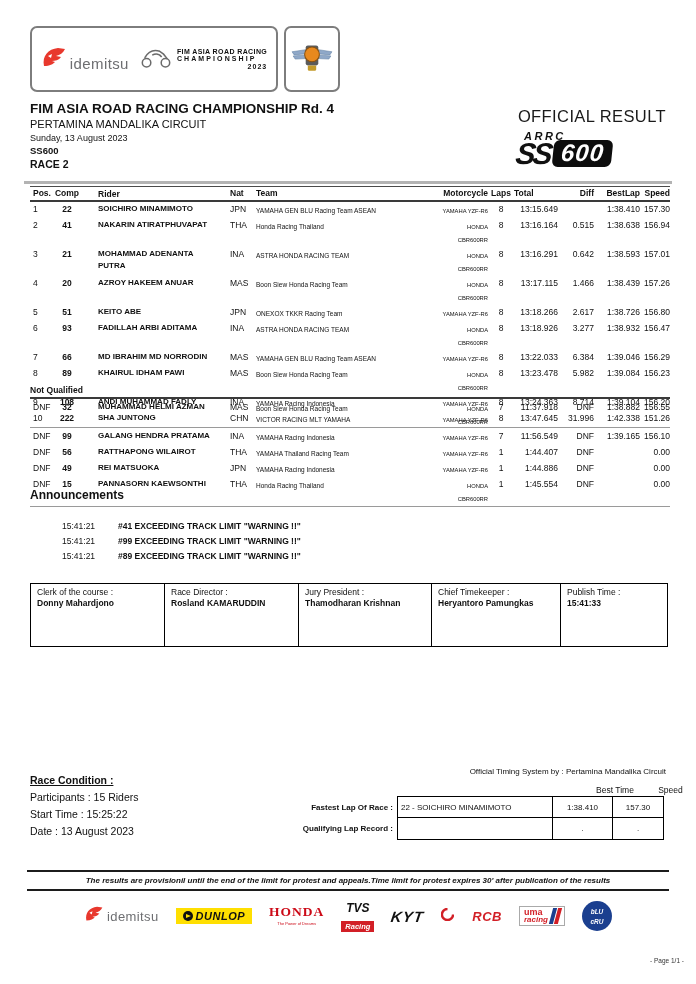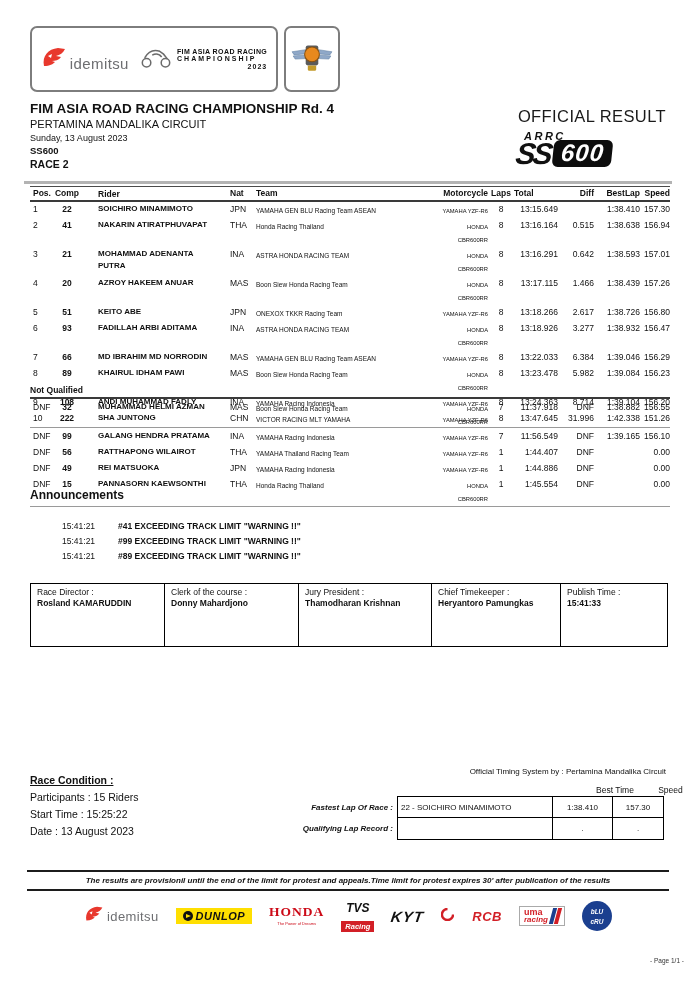--- a/index.html
+++ b/index.html
@@ -75,21 +75,21 @@
 
   
   .race-cond { position:absolute; left:30px; top:772px; font-size:10.5px; line-height:17px; }
   .rc-title { font-weight:bold; text-decoration:underline; }
 
   
   .timing-sys { position:absolute; right:30px; top:767px; font-size:8px; }
   .fl-headers { position:absolute; left:585px; top:785px; width:111px; display:grid; grid-template-columns:60px 51px; }
   .fl-headers span { font-size:8.5px; text-align:center; }
   .fl-grid { position:absolute; left:240px; top:796px; display:grid; grid-template-columns:158px 155px 60px 51px; grid-auto-rows:22px; }
-  .fl-label { font-size:8px; font-weight:bold; font-style:italic; text-align:right; padding-right:5px; align-self:center; }
+  .fl-label { font-size:8px; font-weight:bold; text-align:right; padding-right:5px; align-self:center; }
   .fl-cell { border:1px solid #000; margin-left:-1px; display:flex; align-items:center; font-size:8px; padding-left:3px; }
   .fl-cell.center { justify-content:center; padding-left:0; }
   .fl-grid .r2 { margin-top:-1px; }
 
   
   .disclaimer { position:absolute; left:27px; top:870px; width:642px; border-top:2px solid #1c1c1c; border-bottom:2px solid #1c1c1c; text-align:center; font-size:8px; font-weight:bold; font-style:italic; padding:4px 0; }
   .sponsor-row { position:absolute; left:30px; width:636px; display:flex; align-items:center; justify-content:center; }
   .sp1 { top:898px; height:36px; gap:17px; }
   .sp2 { top:988px; height:36px; gap:4px; }
   .page-num { position:absolute; right:12px; top:957px; font-size:6.5px; color:#333; }
@@ -428,26 +428,26 @@
   </div>
         <div class="ann-row">
     <span class="ann-time">15:41:21</span>
     <span class="ann-msg">#89 EXCEEDING TRACK LIMIT "WARNING !!"</span>
   </div>
       </div>
   </div>
 
   <div class="officials">
       <div class="off-cell">
+    <div class="off-label">Clerk of the course :</div>
+    <div class="off-value">Donny Mahardjono</div>
+  </div>
+      <div class="off-cell">
     <div class="off-label">Race Director :</div>
     <div class="off-value">Rosland KAMARUDDIN</div>
-  </div>
-      <div class="off-cell">
-    <div class="off-label">Clerk of the course :</div>
-    <div class="off-value">Donny Mahardjono</div>
   </div>
       <div class="off-cell">
     <div class="off-label">Jury President :</div>
     <div class="off-value">Thamodharan Krishnan</div>
   </div>
       <div class="off-cell">
     <div class="off-label">Chief Timekeeper :</div>
     <div class="off-value">Heryantoro Pamungkas</div>
   </div>
       <div class="off-cell">

